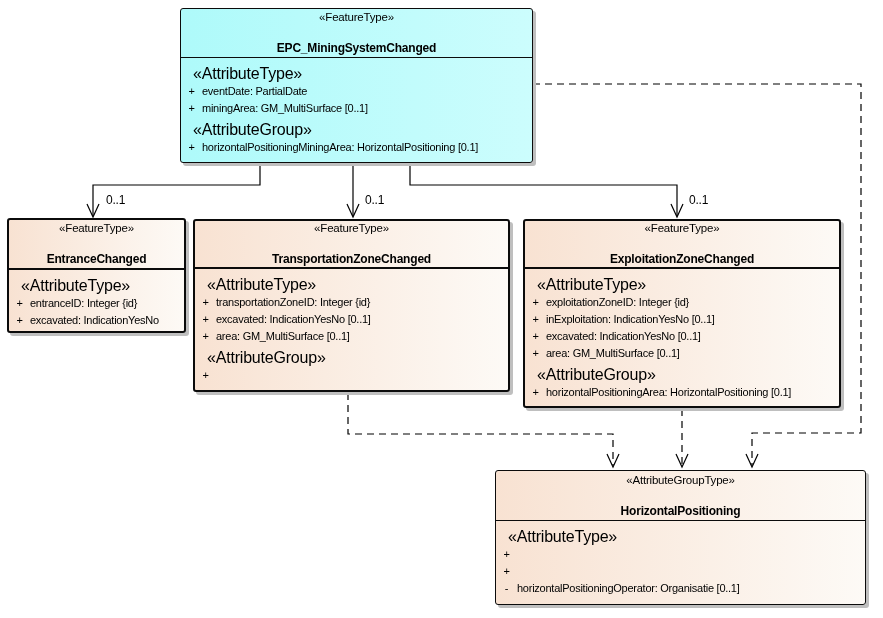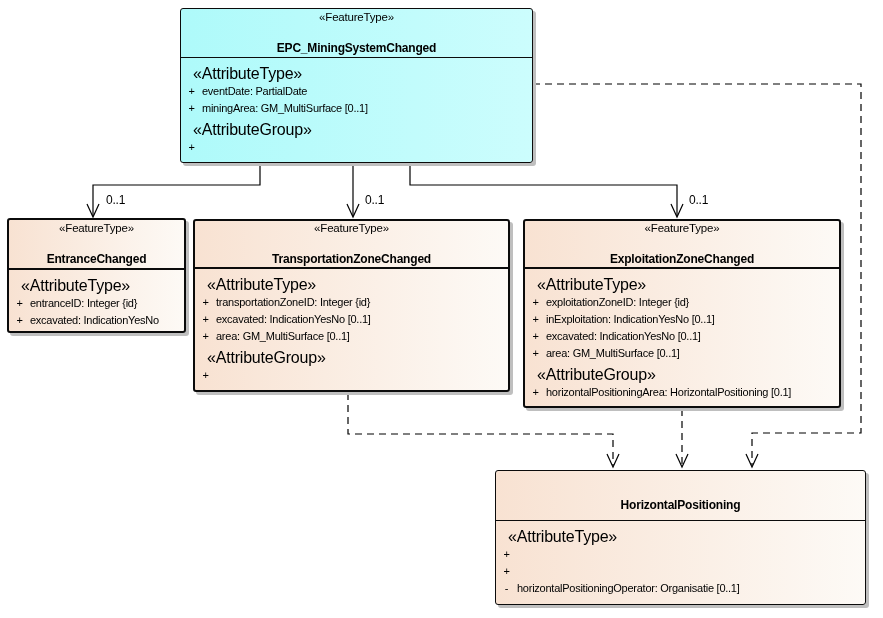--- a/index.html
+++ b/index.html
@@ -93,20 +93,21 @@
           <span class="vis">+</span>
           <span class="atext">eventDate: PartialDate</span>
         </div>
         <div class="attr-row">
           <span class="vis">+</span>
           <span class="atext">miningArea: GM_MultiSurface [0..1]</span>
         </div>
         <div class="stereo-row">«AttributeGroup»</div>
         <div class="attr-row">
           <span class="vis">+</span>
+          <span class="atext">horizontalPositioningMiningArea: HorizontalPositioning [0.1]</span>
         </div>
       </div>
     </div>
     <div class="uml-class" style="left: 7px; top: 218px; width: 179px; height: 115px; border-width: 2px; border-color: rgb(11, 11, 11); background: linear-gradient(to right, rgb(248, 226, 210), rgb(253, 250, 246));">
       <div class="hdr" style="height: 50px; border-bottom-width: 2px; border-bottom-color: rgb(11, 11, 11);">
         <div class="stereo">«FeatureType»</div>
         <div class="cname">EntranceChanged</div>
       </div>
       <div class="body">
         <div class="stereo-row">«AttributeType»</div>
@@ -170,20 +171,21 @@
         </div>
         <div class="stereo-row">«AttributeGroup»</div>
         <div class="attr-row">
           <span class="vis">+</span>
           <span class="atext">horizontalPositioningArea: HorizontalPositioning [0.1]</span>
         </div>
       </div>
     </div>
     <div class="uml-class" style="left: 495px; top: 470px; width: 371px; height: 135px; border-width: 1.5px; border-color: rgb(11, 11, 11); background: linear-gradient(to right, rgb(248, 226, 210), rgb(253, 250, 246));">
       <div class="hdr" style="height: 50px; border-bottom-width: 1.5px; border-bottom-color: rgb(11, 11, 11);">
+        <div class="stereo">«AttributeGroupType»</div>
         <div class="cname">HorizontalPositioning</div>
       </div>
       <div class="body">
         <div class="stereo-row">«AttributeType»</div>
         <div class="attr-row">
           <span class="vis">+</span>
         </div>
         <div class="attr-row">
           <span class="vis">+</span>
         </div>

